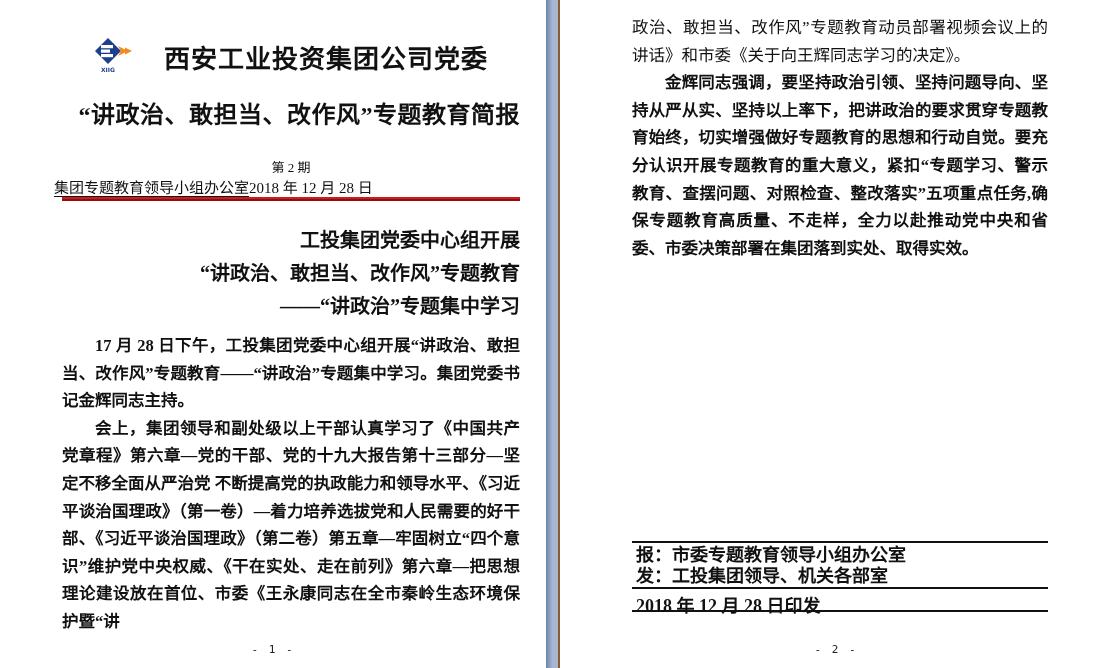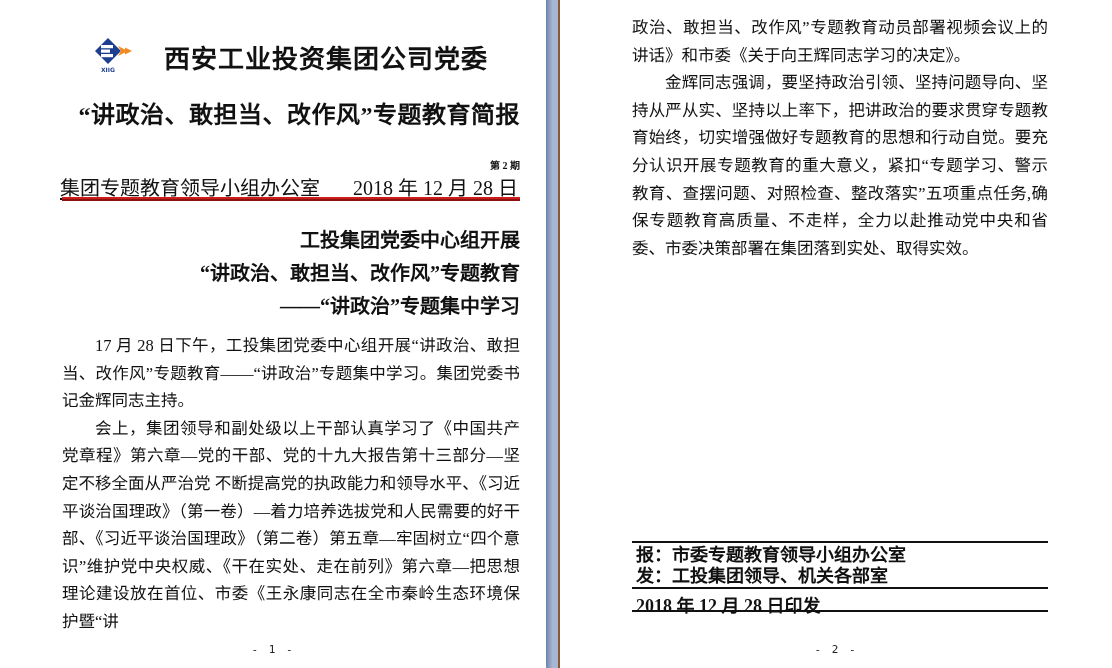--- a/index.html
+++ b/index.html
@@ -20,35 +20,35 @@
   .divider-band{position:absolute;top:0;left:546px;width:12px;height:668px;
     background:linear-gradient(90deg,var(--divider-blue-dark) 0%,var(--divider-blue-light) 55%,var(--divider-blue-light) 100%);}
   .divider-edge{position:absolute;top:0;left:558px;width:2px;height:668px;background:var(--divider-brown);}
 
   
   .org-row{position:absolute;top:36px;left:62px;width:458px;display:flex;align-items:center;justify-content:center;gap:10px;}
   .logo{width:42px;height:40px;flex:0 0 auto;}
   .org-title{font-size:26px;font-weight:bold;letter-spacing:1px;white-space:nowrap;margin-left:18px;}
   .bulletin-title{position:absolute;top:95px;left:62px;width:458px;text-align:right;
     font-size:24px;font-weight:bold;letter-spacing:.5px;white-space:nowrap;}
-  .issue-no{position:absolute;top:157px;left:62px;width:458px;text-align:right;font-size:10px;font-weight:bold;}
-  .issue-row{position:absolute;top:179px;left:60px;width:458px;display:flex;justify-content:space-between;
-    font-size:20px;line-height:18px;}
+  .issue-no{position:absolute;top:157px;left:62px;width:458px;text-align:center;font-size:13px;}
+  .issue-row{position:absolute;top:179px;left:54px;width:458px;display:flex;
+    font-size:15px;line-height:18px;}
   .issue-office{text-decoration:underline;text-underline-offset:3px;}
   .red-rule{position:absolute;top:197px;left:62px;width:458px;height:4px;
     background:var(--rule-red);border-bottom:2px solid var(--rule-red-dark);}
 
   
   .art-title{position:absolute;top:224px;left:42px;width:478px;text-align:right;
     font-size:20px;font-weight:bold;line-height:33px;}
   .body-block{position:absolute;left:62px;width:458px;}
   .p1-body{top:332px;}
   .p2-body{top:14px;left:72px;width:416px;}
   .body-block p{font-size:16.5px;line-height:27.6px;text-align:justify;color:var(--ink);}
-  .body-block p.indent{text-indent:2em;}
+  .body-block p.indent{text-indent:2em;font-weight:bold;}
 
   
   .doc-footer{position:absolute;top:541px;left:72px;width:416px;border-top:2px solid var(--ink);font-size:18px;}
   .f-row{padding:3px 2px 0 4px;line-height:18px;height:21px;white-space:nowrap;}
   .f-mid-rule{border-top:2px solid var(--ink);margin-top:2px;}
   .f-last{display:flex;justify-content:space-between;border-bottom:2px solid var(--ink);
     padding:2px 2px 2px 4px;height:23px;font-weight:bold;}
   .f-bold{font-weight:bold;}
 
   

